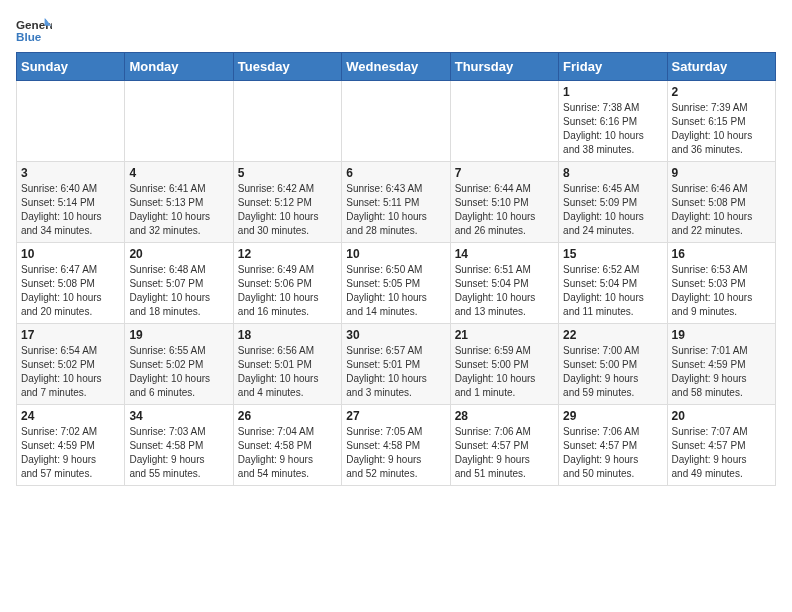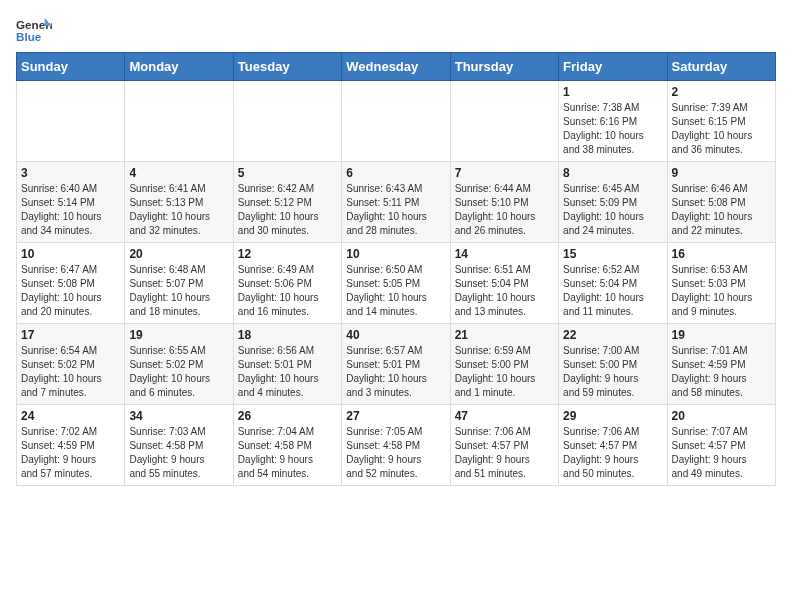--- a/index.html
+++ b/index.html
@@ -195,21 +195,21 @@
         </td>
         <td>
           <div class="day-number">19</div>
           <div class="day-info">Sunrise: 6:55 AM<br>Sunset: 5:02 PM<br>Daylight: 10 hours<br>and 6 minutes.</div>
         </td>
         <td>
           <div class="day-number">18</div>
           <div class="day-info">Sunrise: 6:56 AM<br>Sunset: 5:01 PM<br>Daylight: 10 hours<br>and 4 minutes.</div>
         </td>
         <td>
-          <div class="day-number">40</div>
+          <div class="day-number">30</div>
           <div class="day-info">Sunrise: 6:57 AM<br>Sunset: 5:01 PM<br>Daylight: 10 hours<br>and 3 minutes.</div>
         </td>
         <td>
           <div class="day-number">21</div>
           <div class="day-info">Sunrise: 6:59 AM<br>Sunset: 5:00 PM<br>Daylight: 10 hours<br>and 1 minute.</div>
         </td>
         <td>
           <div class="day-number">22</div>
           <div class="day-info">Sunrise: 7:00 AM<br>Sunset: 5:00 PM<br>Daylight: 9 hours<br>and 59 minutes.</div>
         </td>
@@ -229,21 +229,21 @@
         </td>
         <td>
           <div class="day-number">26</div>
           <div class="day-info">Sunrise: 7:04 AM<br>Sunset: 4:58 PM<br>Daylight: 9 hours<br>and 54 minutes.</div>
         </td>
         <td>
           <div class="day-number">27</div>
           <div class="day-info">Sunrise: 7:05 AM<br>Sunset: 4:58 PM<br>Daylight: 9 hours<br>and 52 minutes.</div>
         </td>
         <td>
-          <div class="day-number">47</div>
+          <div class="day-number">28</div>
           <div class="day-info">Sunrise: 7:06 AM<br>Sunset: 4:57 PM<br>Daylight: 9 hours<br>and 51 minutes.</div>
         </td>
         <td>
           <div class="day-number">29</div>
           <div class="day-info">Sunrise: 7:06 AM<br>Sunset: 4:57 PM<br>Daylight: 9 hours<br>and 50 minutes.</div>
         </td>
         <td>
           <div class="day-number">20</div>
           <div class="day-info">Sunrise: 7:07 AM<br>Sunset: 4:57 PM<br>Daylight: 9 hours<br>and 49 minutes.</div>
         </td>

